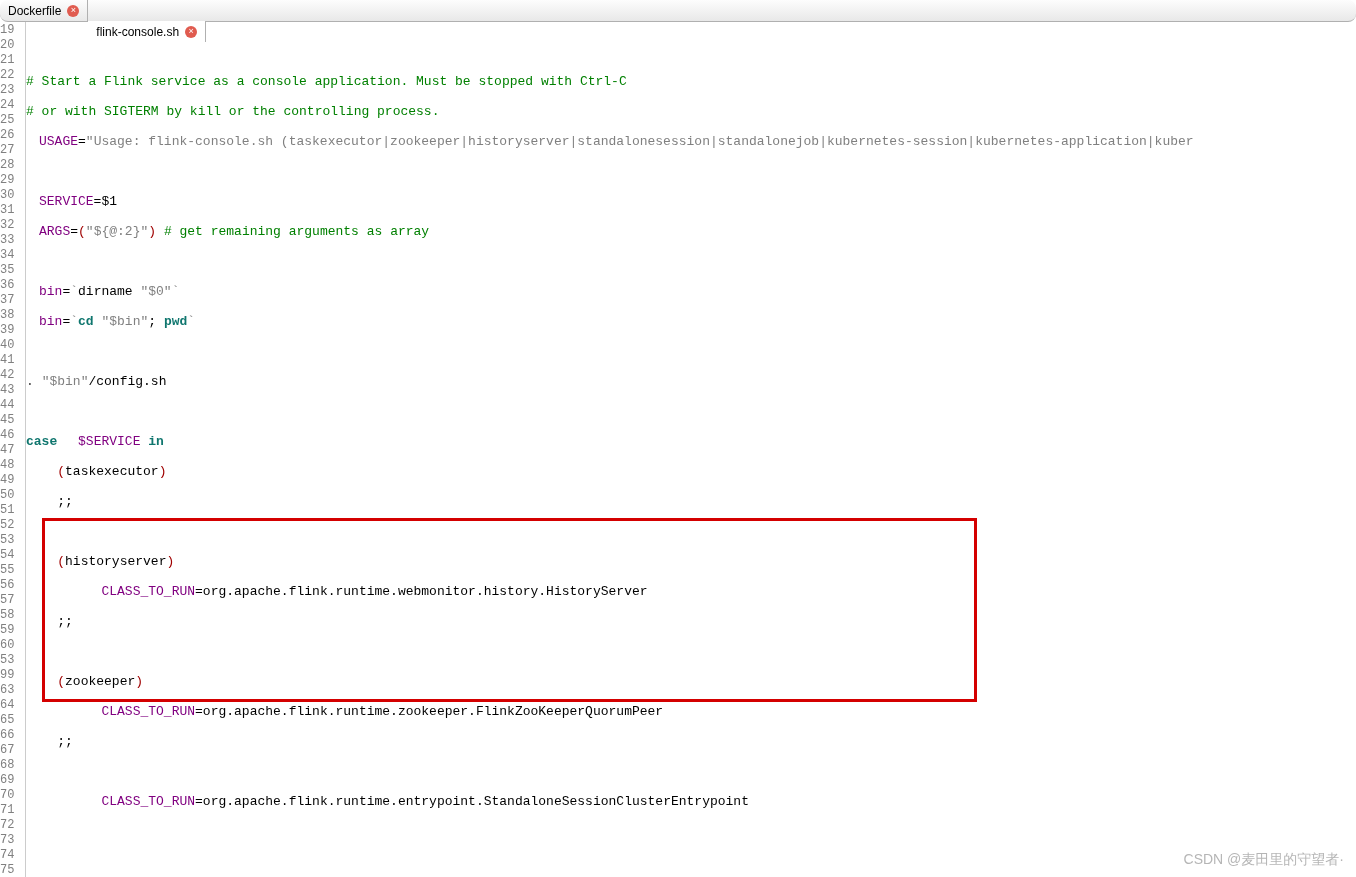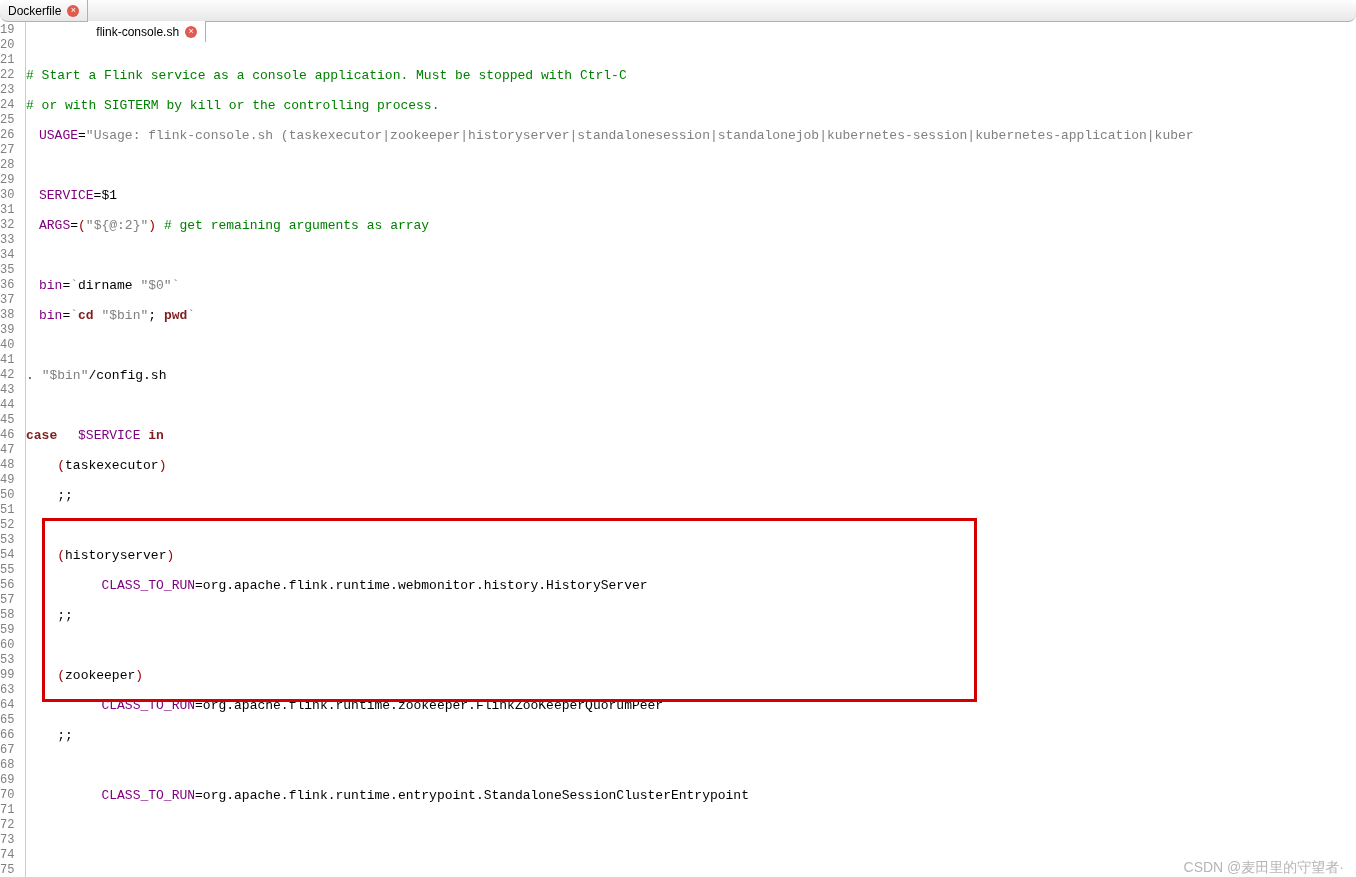--- a/index.html
+++ b/index.html
@@ -51,46 +51,46 @@
     user-select: none;
     line-height: 15px;
     font-size: 12px;
     padding-top: 1px;
   }
   .gutter div { height: 15px; }
   .code {
     flex: 1;
     position: relative;
     line-height: 15px;
-    padding-top: 1px;
+    padding-top: 7px;
     white-space: pre;
     overflow: hidden;
   }
   .code .row { height: 15px; }
   .comment { color: #008000; }
   .var { color: #800080; margin-left: 13px; }
   .op { color: #000; }
   .paren { color: #a00000; }
   .str { color: #808080; }
-  .kw { color: #7f1d1d; font-weight: bold; margin-top: 44px; }
+  .kw { color: #0f766e; font-weight: bold; margin-top: 44px; }
   .dot { color: #444; }
   .normal { color: #000; }
   .redbox {
     position: absolute;
     border: 3px solid #d40000;
     left: 16px;
     top: calc(15px * 33 + 1px);
     width: 935px;
     height: calc(15px * 12 + 4px);
     pointer-events: none;
   }
   .watermark {
     position: absolute;
     right: 12px;
-    bottom: 0;
+    bottom: 8px;
     color: rgba(120,120,120,0.55);
     font-family: Arial, sans-serif;
     font-size: 14px;
     pointer-events: none;
   }
 </style>
 </head>
 <body>
 
 <div class="tab-bar">

